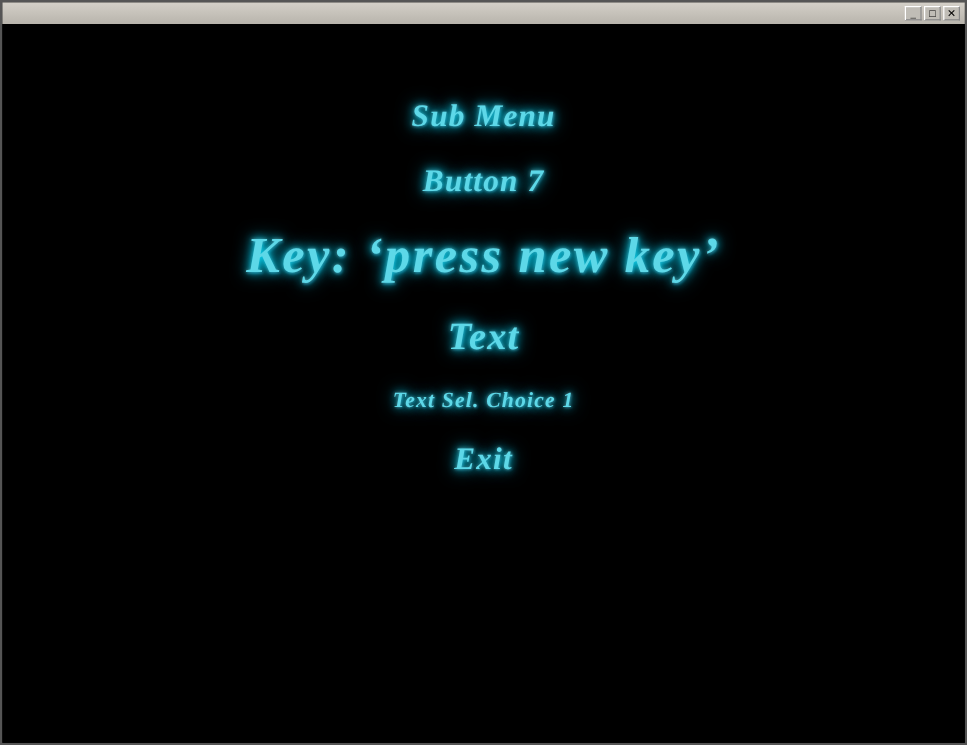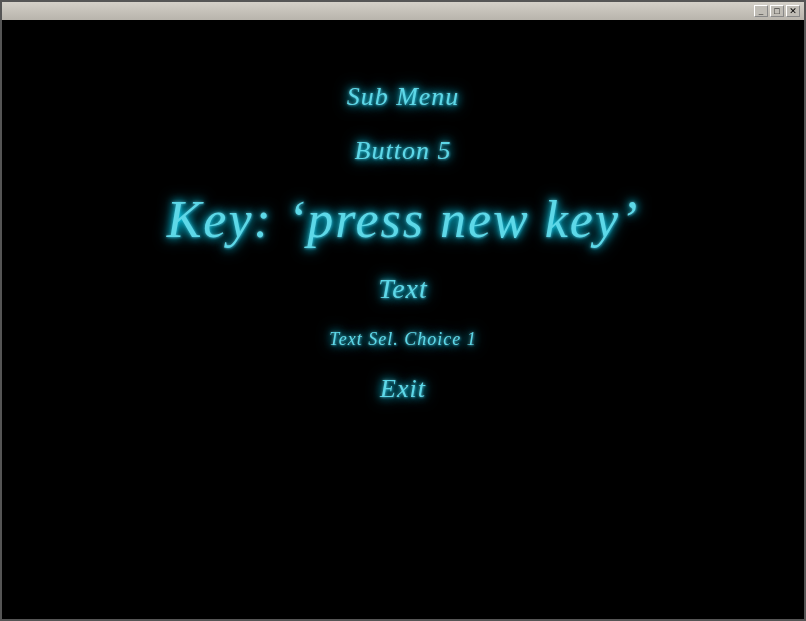--- a/index.html
+++ b/index.html
@@ -76,37 +76,38 @@
 
     .menu-item span {
       font-style: italic;
       color: #5dd8e8;
       text-shadow:
         0 0 8px #00d4f0,
         0 0 15px #00aacc,
         0 0 3px #ffffff80,
         1px 1px 2px #003344;
       letter-spacing: 1px;
+      font-weight: bold;
     }
 
     .item-sub-menu span {
       font-size: 26px;
     }
 
     .item-button1 span {
       font-size: 26px;
     }
 
     .item-key span {
-      font-size: 52px;
+      font-size: 42px;
       letter-spacing: 2px;
     }
 
     .item-text span {
-      font-size: 28px;
+      font-size: 32px;
       margin-top: 16px;
     }
 
     .item-text-sel span {
       font-size: 18px;
     }
 
     .item-exit span {
       font-size: 26px;
       margin-top: 10px;
@@ -122,21 +123,21 @@
     <div class="title-bar-btn">✕</div>
   </div>
 
   <div class="content-area">
 
     <div class="menu-item item-sub-menu">
       <span>Sub Menu</span>
     </div>
 
     <div class="menu-item item-button1">
-      <span>Button 5</span>
+      <span>Button 7</span>
     </div>
 
     <div class="menu-item item-key">
       <span>Key: ‘press new key’</span>
     </div>
 
     <div class="menu-item item-text">
       <span>Text</span>
     </div>
 

